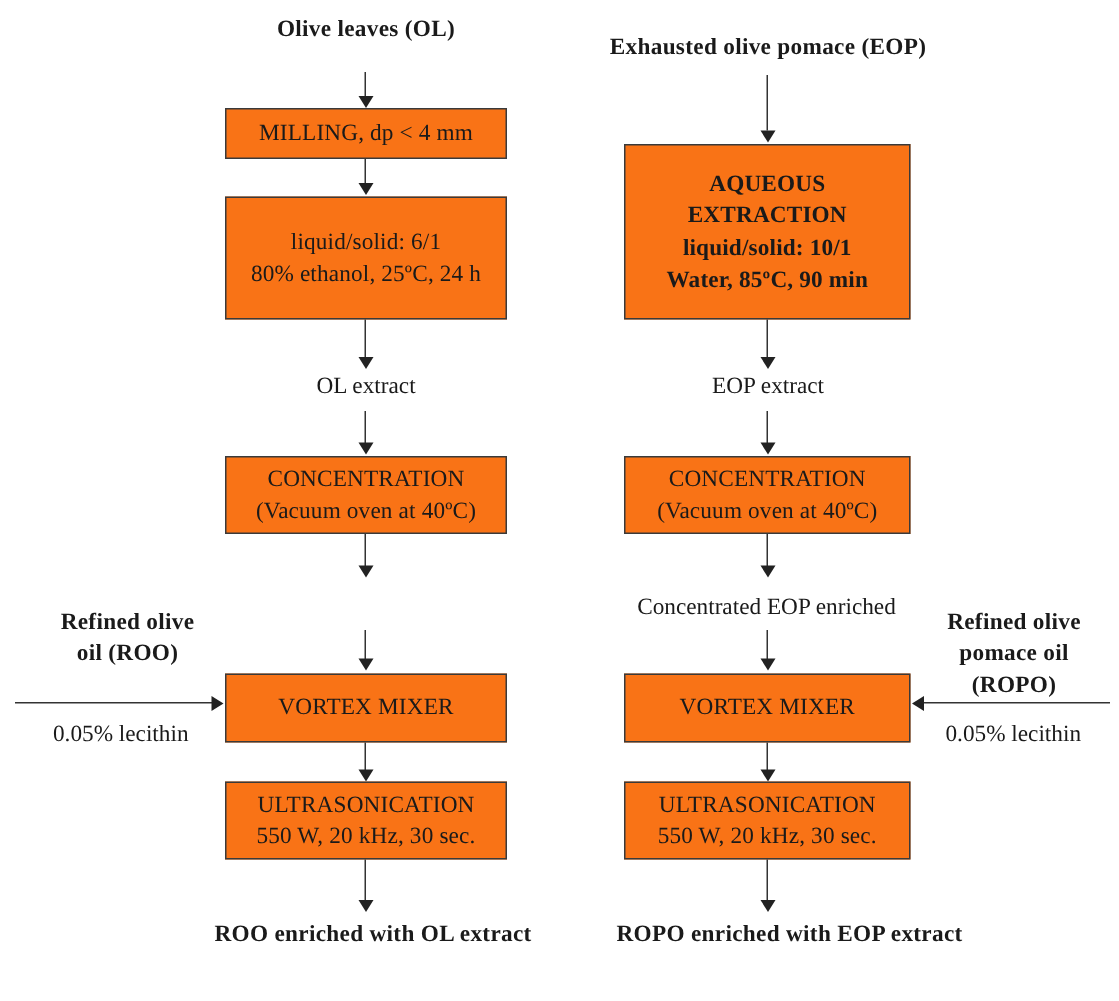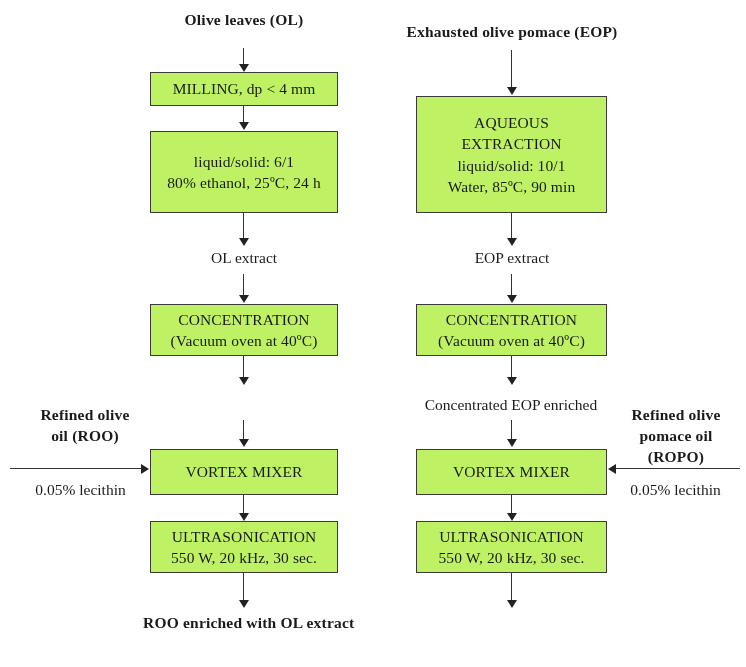--- a/index.html
+++ b/index.html
@@ -13,21 +13,21 @@
     height: 667px;
     background: #ffffff;
     font-family: "Liberation Serif", "DejaVu Serif", serif;
     color: #1a1a1a;
     overflow: hidden;
   }
   .node {
     position: absolute;
     box-sizing: border-box;
     border: 1.6px solid #3a3a3a;
-    background: #bef264;
+    background: #f97316;
     display: flex;
     flex-direction: column;
     align-items: center;
     justify-content: center;
     text-align: center;
     font-size: 15.5px;
     line-height: 1.38;
     letter-spacing: 0.1px;
   }
   .node .ln { display: block; white-space: nowrap; }
@@ -152,21 +152,21 @@
   </div>
 
   <div class="label bold" style="left:406px; top:10px; width:212px;margin-top:12px;">
     <span class="ln">Exhausted olive pomace</span>
     <span class="ln">(EOP)</span>
   </div>
 
   <div class="vline" style="left:511px; top:50px; height:37px;"></div>
   <div class="arrowhead-down" style="left:506.5px; top:87px;"></div>
 
-  <div class="node" style="left:416px; top:96px; width:191px; height:117px;">
+  <div class="node" style="left:416px; top:96px; width:191px; height:117px;font-weight:bold;">
     <span class="ln">AQUEOUS</span>
     <span class="ln">EXTRACTION</span>
     <span class="ln">liquid/solid: 10/1</span>
     <span class="ln">Water, 85ºC, 90 min</span>
   </div>
 
   <div class="vline" style="left:511px; top:213px; height:26px;"></div>
   <div class="arrowhead-down" style="left:506.5px; top:238px;"></div>
 
   <div class="label" style="left:421px; top:248px; width:182px;">EOP extract</div>
@@ -206,14 +206,18 @@
   <div class="arrowhead-down" style="left:506.5px; top:513px;"></div>
 
   <div class="node" style="left:416px; top:521px; width:191px; height:52px;">
     <span class="ln">ULTRASONICATION</span>
     <span class="ln">550 W, 20 kHz, 30 sec.</span>
   </div>
 
   <div class="vline" style="left:511px; top:573px; height:28px;"></div>
   <div class="arrowhead-down" style="left:506.5px; top:600px;"></div>
 
+  <div class="label bold" style="left:411px; top:613px; width:202px;">
+    <span class="ln">ROPO enriched with</span>
+    <span class="ln">EOP extract</span>
+  </div>
 
 </div>
 
 </body></html>

